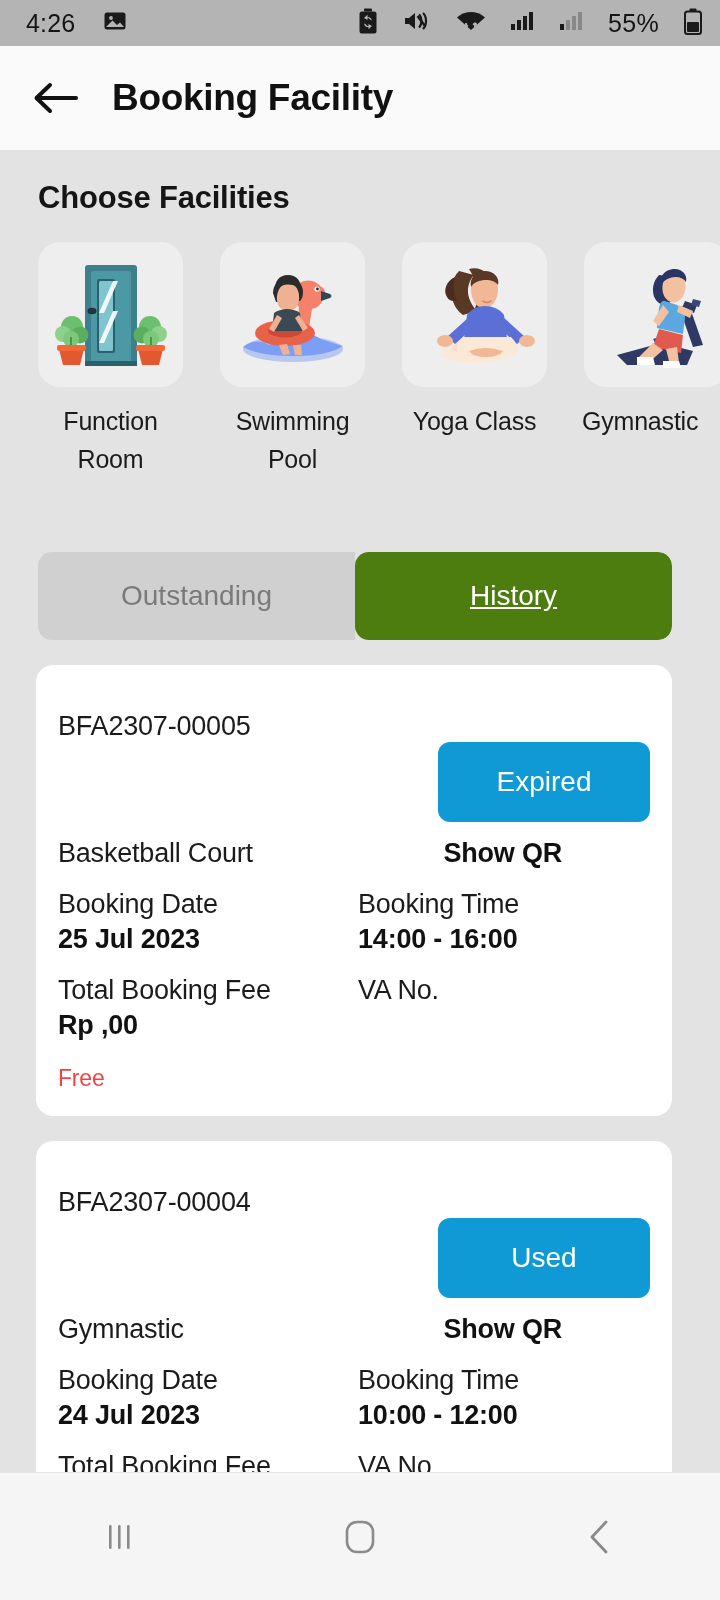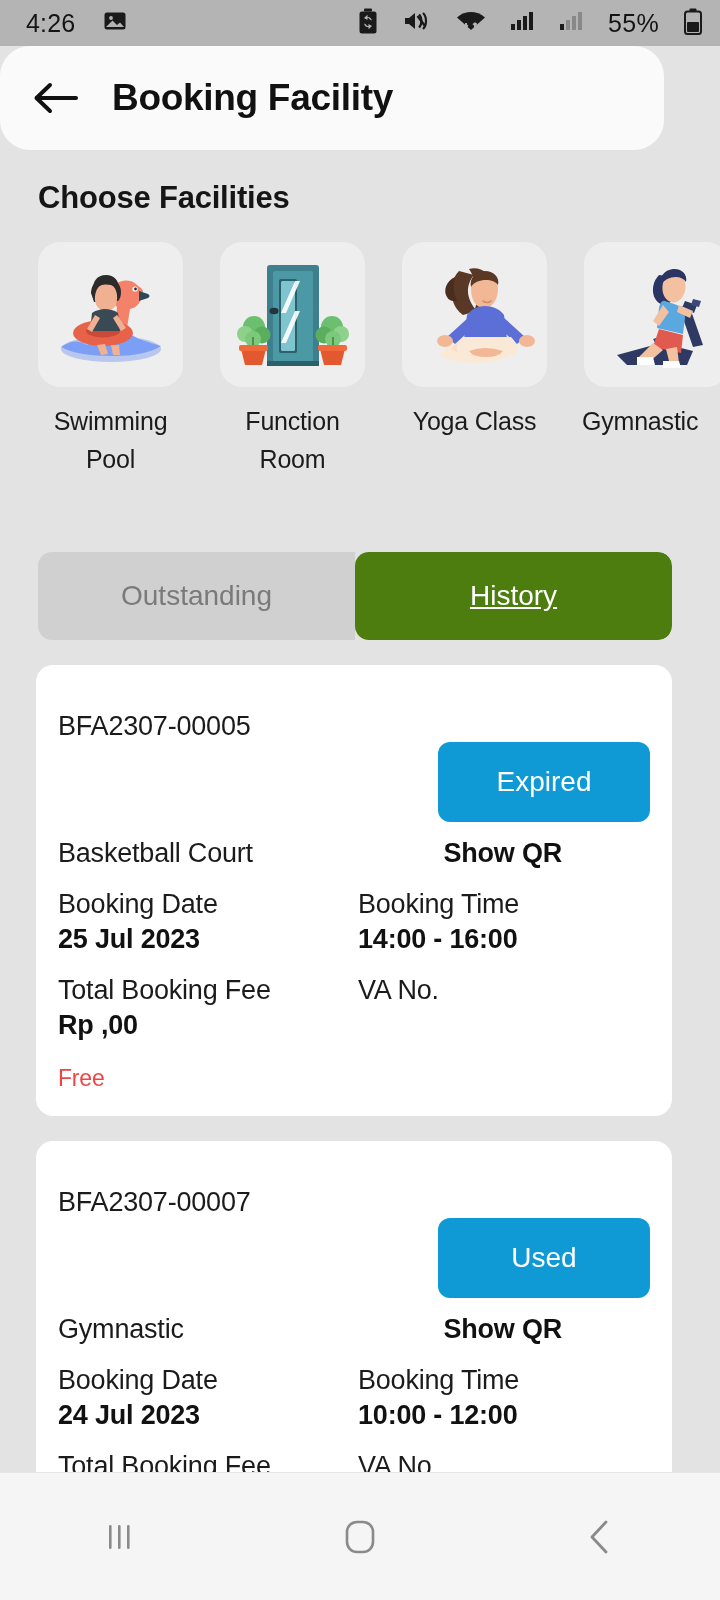--- a/index.html
+++ b/index.html
@@ -18,22 +18,22 @@
     padding:0 18px 0 26px; color:#1a1a1a;
   }
   .sb-time{ font-size:25px; letter-spacing:.2px; color:#141414; }
   .sb-left{ display:flex; align-items:center; gap:28px; }
   .sb-right{ margin-left:auto; display:flex; align-items:center; gap:25px; }
   .sb-pct{ font-size:25px; color:#141414; letter-spacing:.3px; }
   .ico{ display:block; }
 
   
   .header{
-    position:absolute; top:46px; left:0; width:664px; height:104px;
-    background:#fafafa; display:flex; align-items:center;border-radius:30px;
+    position:absolute; top:46px; left:0; width:720px; height:104px;
+    background:#fafafa; display:flex; align-items:center;
   }
   .back-btn{ width:54px; height:54px; margin-left:28px; display:flex; align-items:center; justify-content:center; }
   .page-title{
     margin-left:30px; font-size:37px; font-weight:700; color:#111;
     letter-spacing:-.3px;
   }
 
   
   .content{
     position:absolute; top:150px; left:0; width:720px; height:1322px;
@@ -182,20 +182,56 @@
       </svg>
     </div>
     <div class="page-title">Booking Facility</div>
   </div>
 
   <div class="content">
 
     <div class="section-title">Choose Facilities</div>
 
     <div class="fac-strip">
+
+      <div class="fac-item">
+        <div class="fac-tile">
+          <svg width="128" height="128" viewBox="0 0 128 128">
+            <rect x="38" y="14" width="52" height="100" rx="3" fill="#3d7f8c"></rect>
+            <rect x="44" y="20" width="40" height="94" rx="2" fill="#4c99a6"></rect>
+            <rect x="50" y="28" width="18" height="74" rx="2" fill="#2b5f69"></rect>
+            <rect x="52" y="30" width="14" height="70" rx="1.5" fill="#7fc4ce"></rect>
+            <g>
+              <path d="M52 62 l14-32 l5 0 l-14 32z" fill="#ffffff" opacity=".9"></path>
+              <path d="M52 92 l14-32 l5 0 l-14 32z" fill="#ffffff" opacity=".9"></path>
+            </g>
+            <rect x="38" y="110" width="52" height="5" fill="#2b5f69"></rect>
+            <ellipse cx="45" cy="60" rx="4.5" ry="3.2" fill="#22343c"></ellipse>
+            <rect x="41" y="58" width="8" height="4" rx="2" fill="#22343c"></rect>
+
+            <circle cx="25" cy="76" r="11" fill="#6cbf6e"></circle>
+              <circle cx="16" cy="83" r="8" fill="#8ed18c"></circle>
+              <circle cx="33" cy="84" r="8.5" fill="#5cae5f"></circle>
+              <circle cx="24" cy="88" r="8" fill="#7cc97c"></circle>
+            <path d="M24 86 l0 16" stroke="#4e9150" stroke-width="2"></path>
+            <path d="M12 98 l25 0 l-4 16 l-17 0z" fill="#e2592f"></path>
+            <rect x="10" y="94" width="29" height="6" rx="2" fill="#ef6a38"></rect>
+
+            <circle cx="103" cy="76" r="11" fill="#6cbf6e"></circle>
+              <circle cx="112" cy="83" r="8" fill="#8ed18c"></circle>
+              <circle cx="95" cy="84" r="8.5" fill="#5cae5f"></circle>
+              <circle cx="104" cy="88" r="8" fill="#7cc97c"></circle>
+            <path d="M104 86 l0 16" stroke="#4e9150" stroke-width="2"></path>
+            <path d="M91 98 l25 0 l-4 16 l-17 0z" fill="#e2592f"></path>
+            <rect x="89" y="94" width="29" height="6" rx="2" fill="#ef6a38"></rect>
+          </svg>
+        </div>
+        <div class="fac-label">Function
+Room</div>
+      </div>
 
       <div class="fac-item">
         <div class="fac-tile">
           <svg width="128" height="128" viewBox="0 0 128 128">
             <ellipse cx="64" cy="98" rx="50" ry="13" fill="#8aa7f0" opacity=".55"></ellipse>
             <path d="M14 96 q14-10 26-2 q12-13 26-4 q13-11 26-2 q11 4 22 7 q-15 10-48 10 q-36 0-52-9z" fill="#7d9ef5"></path>
             <path d="M70 32 c10-6 22-1 24 9 c2 9-4 16-11 17 l-3 19 l-12 1 l2-22 c-6-5-7-18 0-24z" fill="#f4826b"></path>
             <path d="M88 35 c5 0 8 3 8 6 c0 3-3 5-7 6 l-10 4 l2-9z" fill="#f4826b"></path>
             <path d="M92 40 l9 3 c2 1 2 3 0 4 l-9 3z" fill="#2f4858"></path>
             <circle cx="88" cy="38" r="2.6" fill="#fff"></circle>
@@ -212,56 +248,20 @@
             <path d="M64 94 l2 10 l7 0 l-1-10z" fill="#f0b193"></path>
           </svg>
         </div>
         <div class="fac-label">Swimming
 Pool</div>
       </div>
 
       <div class="fac-item">
         <div class="fac-tile">
           <svg width="128" height="128" viewBox="0 0 128 128">
-            <rect x="38" y="14" width="52" height="100" rx="3" fill="#3d7f8c"></rect>
-            <rect x="44" y="20" width="40" height="94" rx="2" fill="#4c99a6"></rect>
-            <rect x="50" y="28" width="18" height="74" rx="2" fill="#2b5f69"></rect>
-            <rect x="52" y="30" width="14" height="70" rx="1.5" fill="#7fc4ce"></rect>
-            <g>
-              <path d="M52 62 l14-32 l5 0 l-14 32z" fill="#ffffff" opacity=".9"></path>
-              <path d="M52 92 l14-32 l5 0 l-14 32z" fill="#ffffff" opacity=".9"></path>
-            </g>
-            <rect x="38" y="110" width="52" height="5" fill="#2b5f69"></rect>
-            <ellipse cx="45" cy="60" rx="4.5" ry="3.2" fill="#22343c"></ellipse>
-            <rect x="41" y="58" width="8" height="4" rx="2" fill="#22343c"></rect>
-
-            <circle cx="25" cy="76" r="11" fill="#6cbf6e"></circle>
-              <circle cx="16" cy="83" r="8" fill="#8ed18c"></circle>
-              <circle cx="33" cy="84" r="8.5" fill="#5cae5f"></circle>
-              <circle cx="24" cy="88" r="8" fill="#7cc97c"></circle>
-            <path d="M24 86 l0 16" stroke="#4e9150" stroke-width="2"></path>
-            <path d="M12 98 l25 0 l-4 16 l-17 0z" fill="#e2592f"></path>
-            <rect x="10" y="94" width="29" height="6" rx="2" fill="#ef6a38"></rect>
-
-            <circle cx="103" cy="76" r="11" fill="#6cbf6e"></circle>
-              <circle cx="112" cy="83" r="8" fill="#8ed18c"></circle>
-              <circle cx="95" cy="84" r="8.5" fill="#5cae5f"></circle>
-              <circle cx="104" cy="88" r="8" fill="#7cc97c"></circle>
-            <path d="M104 86 l0 16" stroke="#4e9150" stroke-width="2"></path>
-            <path d="M91 98 l25 0 l-4 16 l-17 0z" fill="#e2592f"></path>
-            <rect x="89" y="94" width="29" height="6" rx="2" fill="#ef6a38"></rect>
-          </svg>
-        </div>
-        <div class="fac-label">Function
-Room</div>
-      </div>
-
-      <div class="fac-item">
-        <div class="fac-tile">
-          <svg width="128" height="128" viewBox="0 0 128 128">
             <path d="M28 104 q12-14 36-14 q24 0 36 14 q-12 8-36 8 q-24 0-36-8z" fill="#fbe9d8"></path>
             <path d="M40 98 q10-12 24-12 q14 0 24 12 q-10 7-24 7 q-14 0-24-7z" fill="#f6decb"></path>
             <path d="M48 20 c-8 8-10 22-5 33 c3 7 9 11 9 11 l14-4 c0 0-10-10-9-22 c1-9 6-14 6-14z" fill="#5a3826"></path>
             <path d="M44 26 c-9 4-12 14-8 20 c2 4 7 5 10 3 c-4-7-4-16-2-23z" fill="#4a2d1e"></path>
             <path d="M58 18 c12-3 22 5 23 17 c1 11-4 20-4 20 l-14 6 c0 0 5-13 3-24 c-1-9-8-19-8-19z" fill="#5a3826"></path>
             <path d="M60 38 c0-10 6-16 14-16 c8 0 13 7 13 16 c0 11-6 19-14 19 c-8 0-13-8-13-19z" fill="#f2b896"></path>
             <path d="M60 36 c4-8 22-10 27-2 c2-8-5-14-13-14 c-9 0-16 7-14 16z" fill="#5a3826"></path>
             <path d="M72 50 q4 3 8 0" stroke="#d58a6a" stroke-width="1.6" fill="none" stroke-linecap="round"></path>
             <path d="M56 64 c4-6 12-9 18-9 c7 0 15 3 19 9 l3 24 l-43 0z" fill="#5b6fd6"></path>
             <path d="M58 66 l-22 20 l8 7 l21-19z" fill="#5b6fd6"></path>
@@ -333,21 +333,21 @@
         <div class="kv-col right">
           <div class="kv-label">VA No.</div>
           <div class="kv-value empty"></div>
         </div>
       </div>
       <div class="free-tag">Free</div>
     </div>
 
     <div class="card">
       <div class="card-row1">
-        <div class="booking-id">BFA2307-00007</div>
+        <div class="booking-id">BFA2307-00004</div>
         <div class="status-badge">Used</div>
       </div>
       <div class="card-row2">
         <div class="fac-name">Gymnastic</div>
         <div class="show-qr">Show QR</div>
       </div>
       <div class="kv-grid">
         <div class="kv-col">
           <div class="kv-label">Booking Date</div>
           <div class="kv-value">24 Jul 2023</div>

